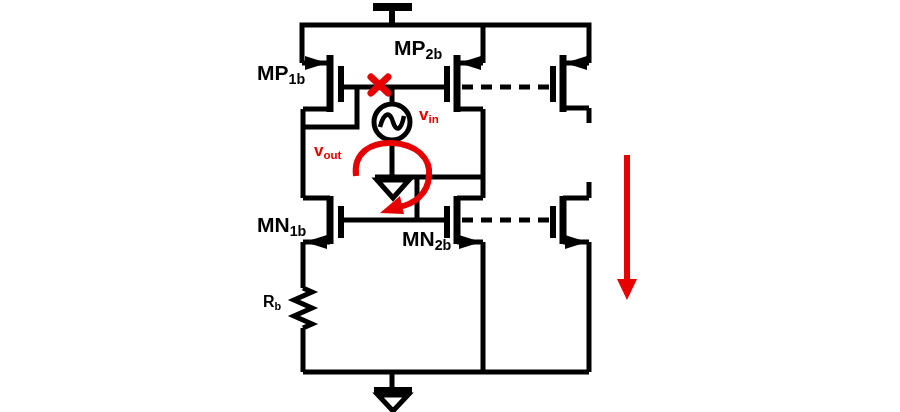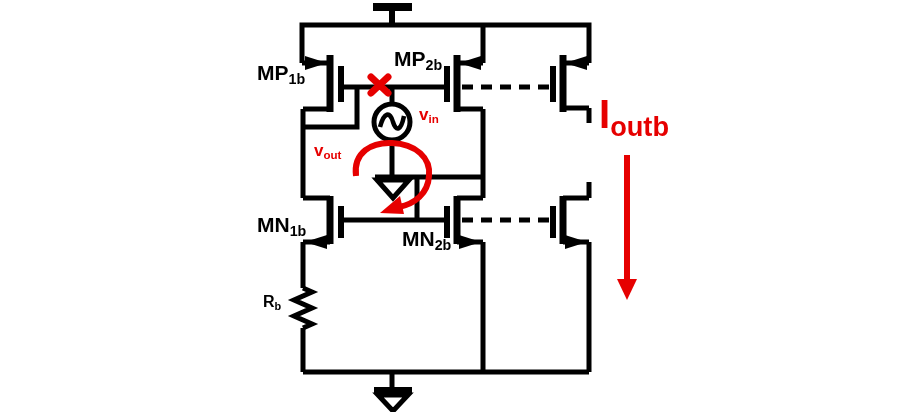--- a/index.html
+++ b/index.html
@@ -115,29 +115,28 @@
       <polygon points="380,213 400,196 404,214" fill="#e60000" stroke="none"></polygon>
     </g>
     <g>
       <path d="M627,155 V282" stroke="#e60000" stroke-width="6" fill="none"></path>
       <polygon points="627,300 617,279 637,279" fill="#e60000" stroke="none"></polygon>
     </g>
   </svg>
 
   <div class="lbl" style="left:257px;top:62px"><span>MP</span><span class="sub">1b</span></div>
 
-  <div class="lbl" style="left:394px;top:48px"><span>MP</span><span class="sub">2b</span></div>
+  <div class="lbl" style="left:394px;top:37px"><span>MP</span><span class="sub">2b</span></div>
 
   <div class="lbl" style="left:257px;top:214px"><span>MN</span><span class="sub">1b</span></div>
 
   <div class="lbl" style="left:402px;top:228px"><span>MN</span><span class="sub">2b</span></div>
 
   <div class="lbl rb" style="left:263px;top:294px"><span>R</span><span class="sub">b</span></div>
 
 
   <div class="lbl small red" style="left:314px;top:142px"><span>v</span><span class="sub">out</span></div>
 
   <div class="lbl small red" style="left:419px;top:106px"><span>v</span><span class="sub">in</span></div>
 
-  <div class="iout"><span>I</span><span class="sub">outb</span></div>
 
 
 </div>
 
 </body></html>

